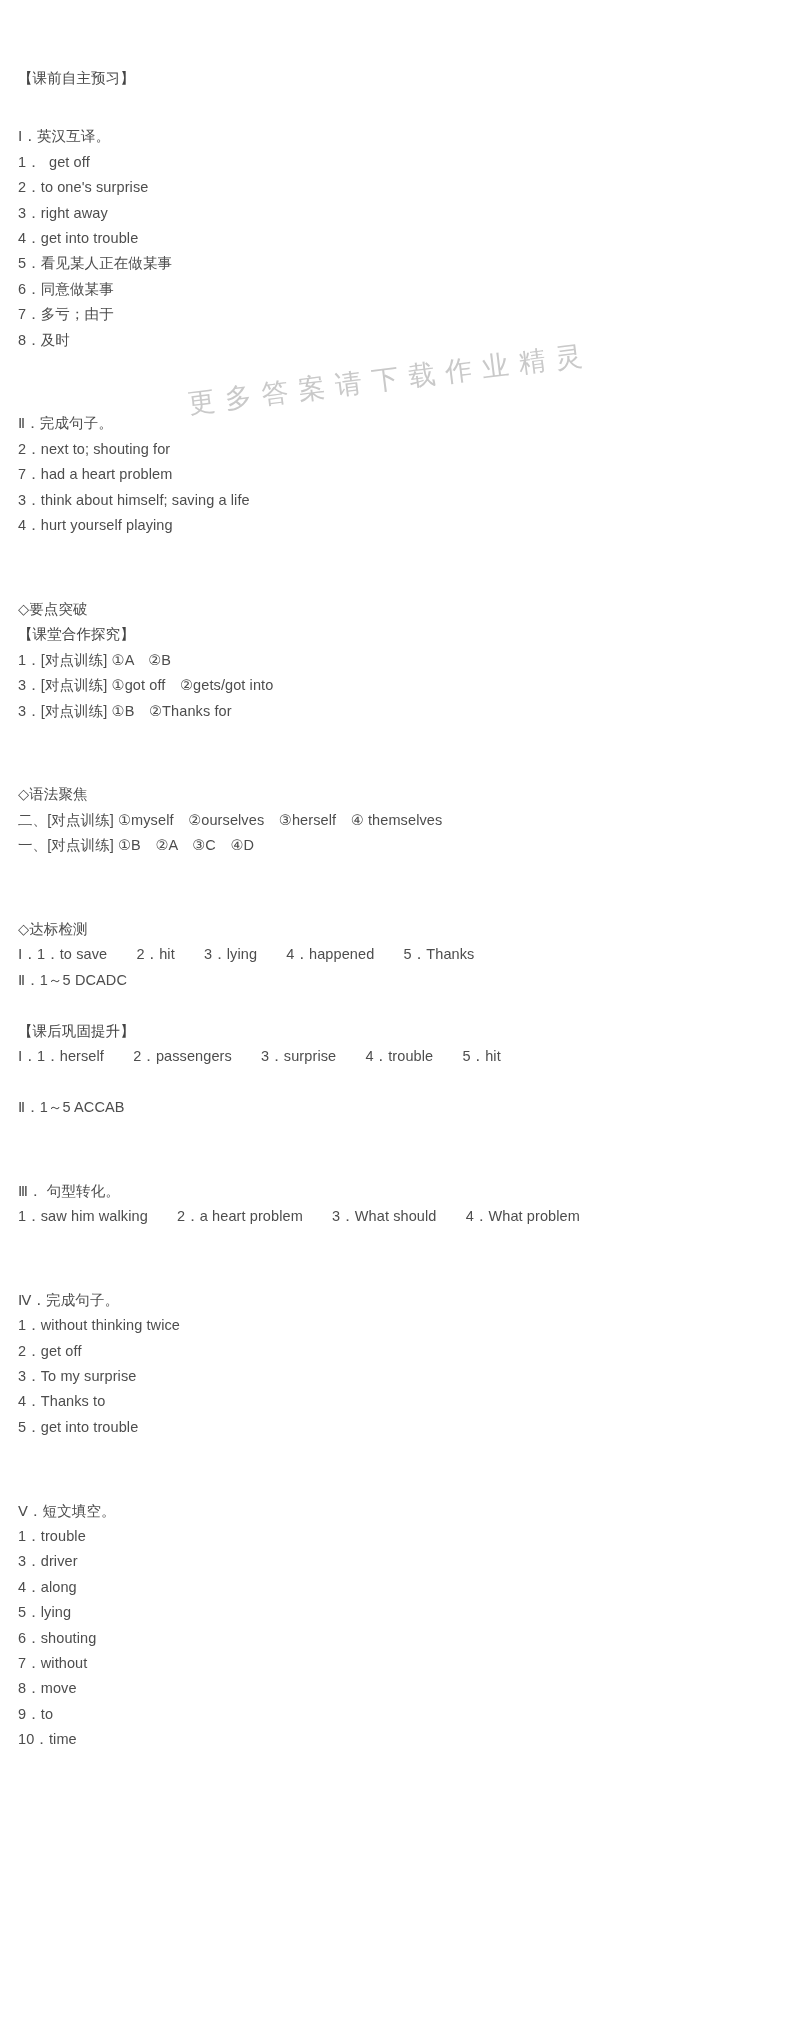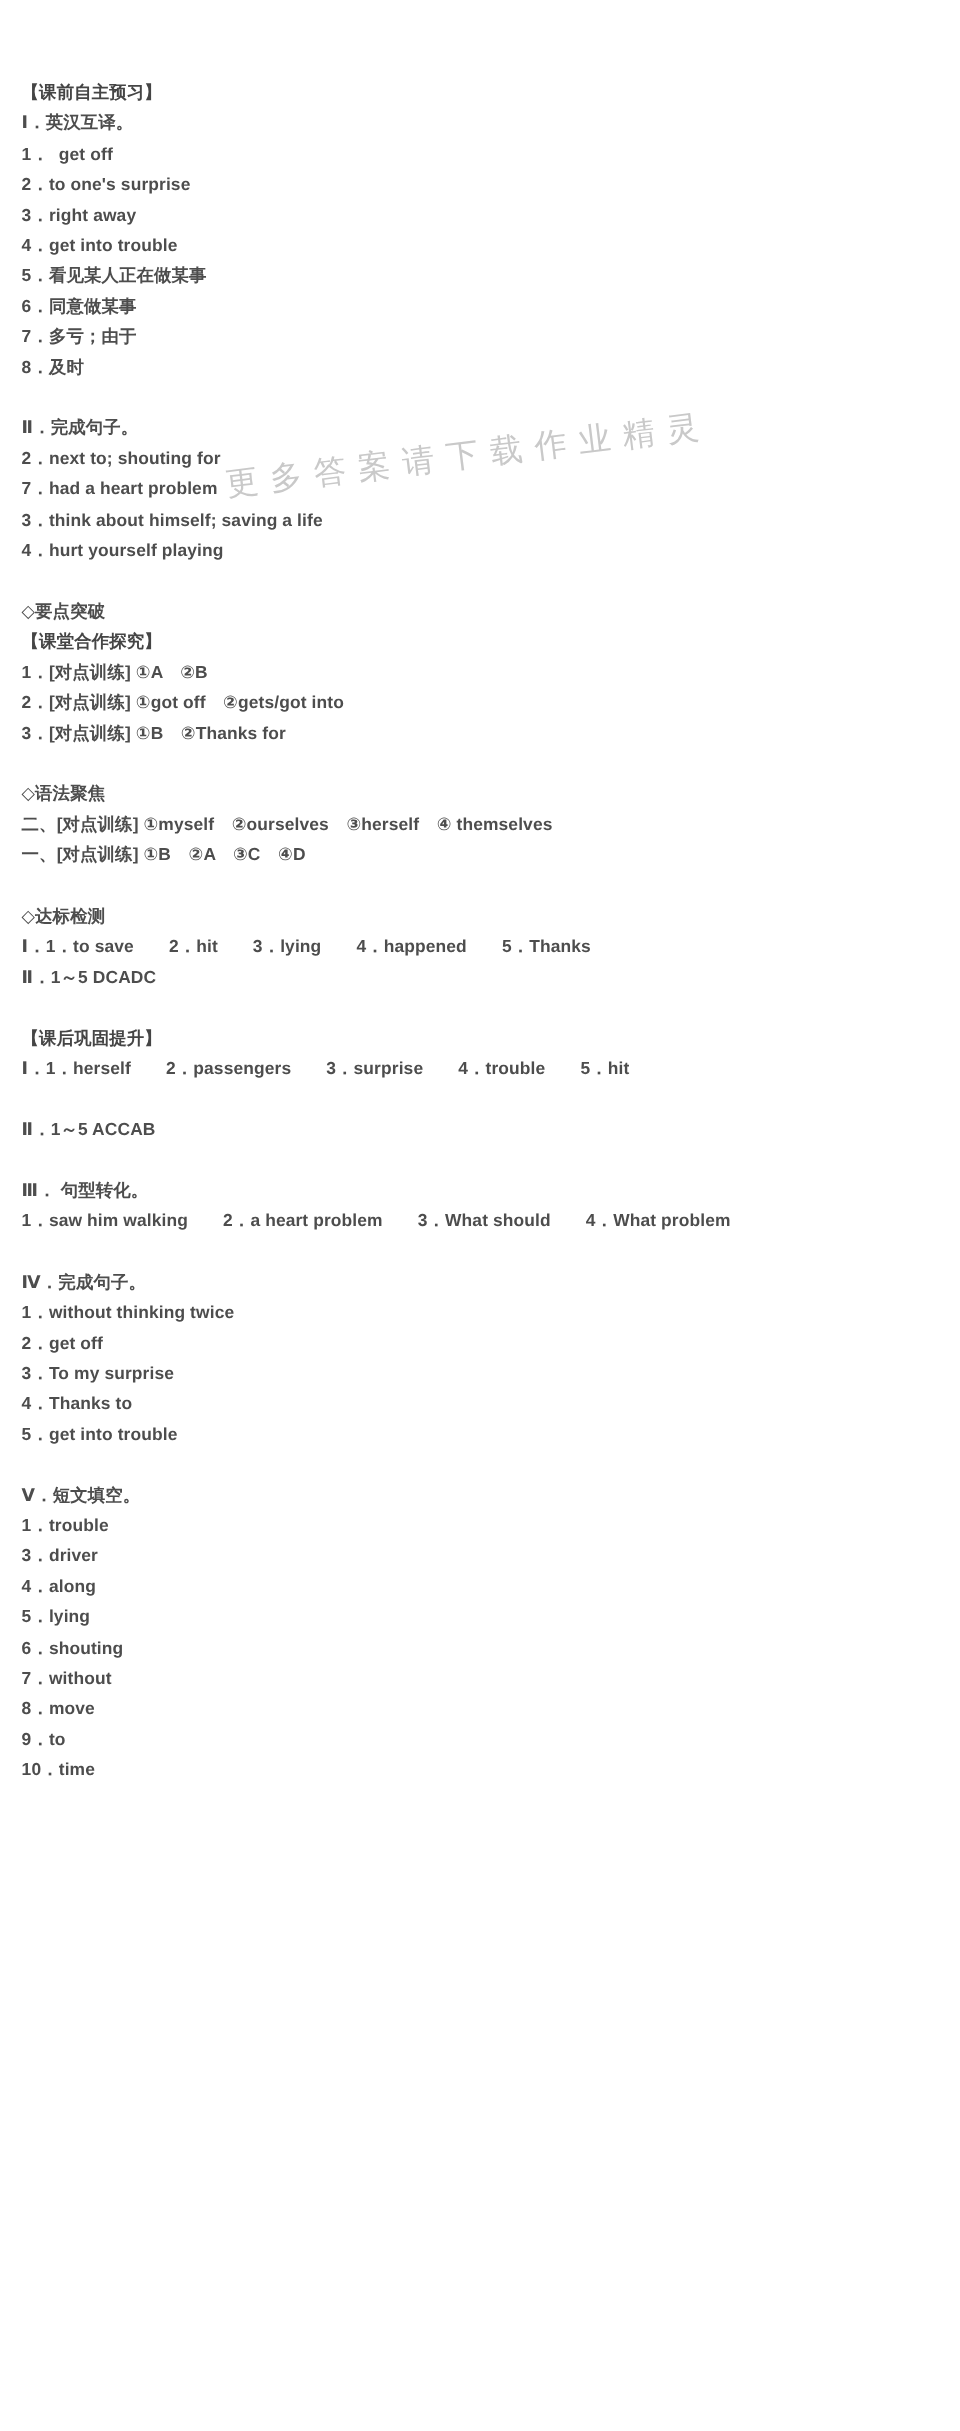--- a/index.html
+++ b/index.html
@@ -23,27 +23,27 @@
     padding: 66px 0 0 18px;
   }
   .line {
     font-size: 14.5px;
     line-height: 25.4px;
     color: #4d4d4d;
     white-space: pre;
     letter-spacing: 0.1px;
     position: relative;
     z-index: 2;
-    font-weight: bold;
   }
   .line.header {
     color: #454545;
   }
   .line.sub {
     color: #4d4d4d;
+    margin-top: 33px;
   }
   .spacer {
     height: 25.4px;
   }
   .watermark {
     position: absolute;
     left: 186px;
     top: 386px;
     z-index: 1;
     font-size: 27px;
@@ -76,21 +76,21 @@
       <div class="spacer"></div>
       <div class="line sub">Ⅱ．完成句子。</div>
       <div class="line item">2．next to; shouting for</div>
       <div class="line item">7．had a heart problem</div>
       <div class="line item">3．think about himself; saving a life</div>
       <div class="line item">4．hurt yourself playing</div>
       <div class="spacer"></div>
       <div class="line sub">◇要点突破</div>
       <div class="line header">【课堂合作探究】</div>
       <div class="line item">1．[对点训练] ①A　②B</div>
-      <div class="line item">2．[对点训练] ①got off　②gets/got into</div>
+      <div class="line item">3．[对点训练] ①got off　②gets/got into</div>
       <div class="line item">3．[对点训练] ①B　②Thanks for</div>
       <div class="spacer"></div>
       <div class="line sub">◇语法聚焦</div>
       <div class="line item">二、[对点训练] ①myself　②ourselves　③herself　④ themselves</div>
       <div class="line item">一、[对点训练] ①B　②A　③C　④D</div>
       <div class="spacer"></div>
       <div class="line sub">◇达标检测</div>
       <div class="line item">Ⅰ．1．to save　　2．hit　　3．lying　　4．happened　　5．Thanks</div>
       <div class="line item">Ⅱ．1～5 DCADC</div>
       <div class="spacer"></div>

